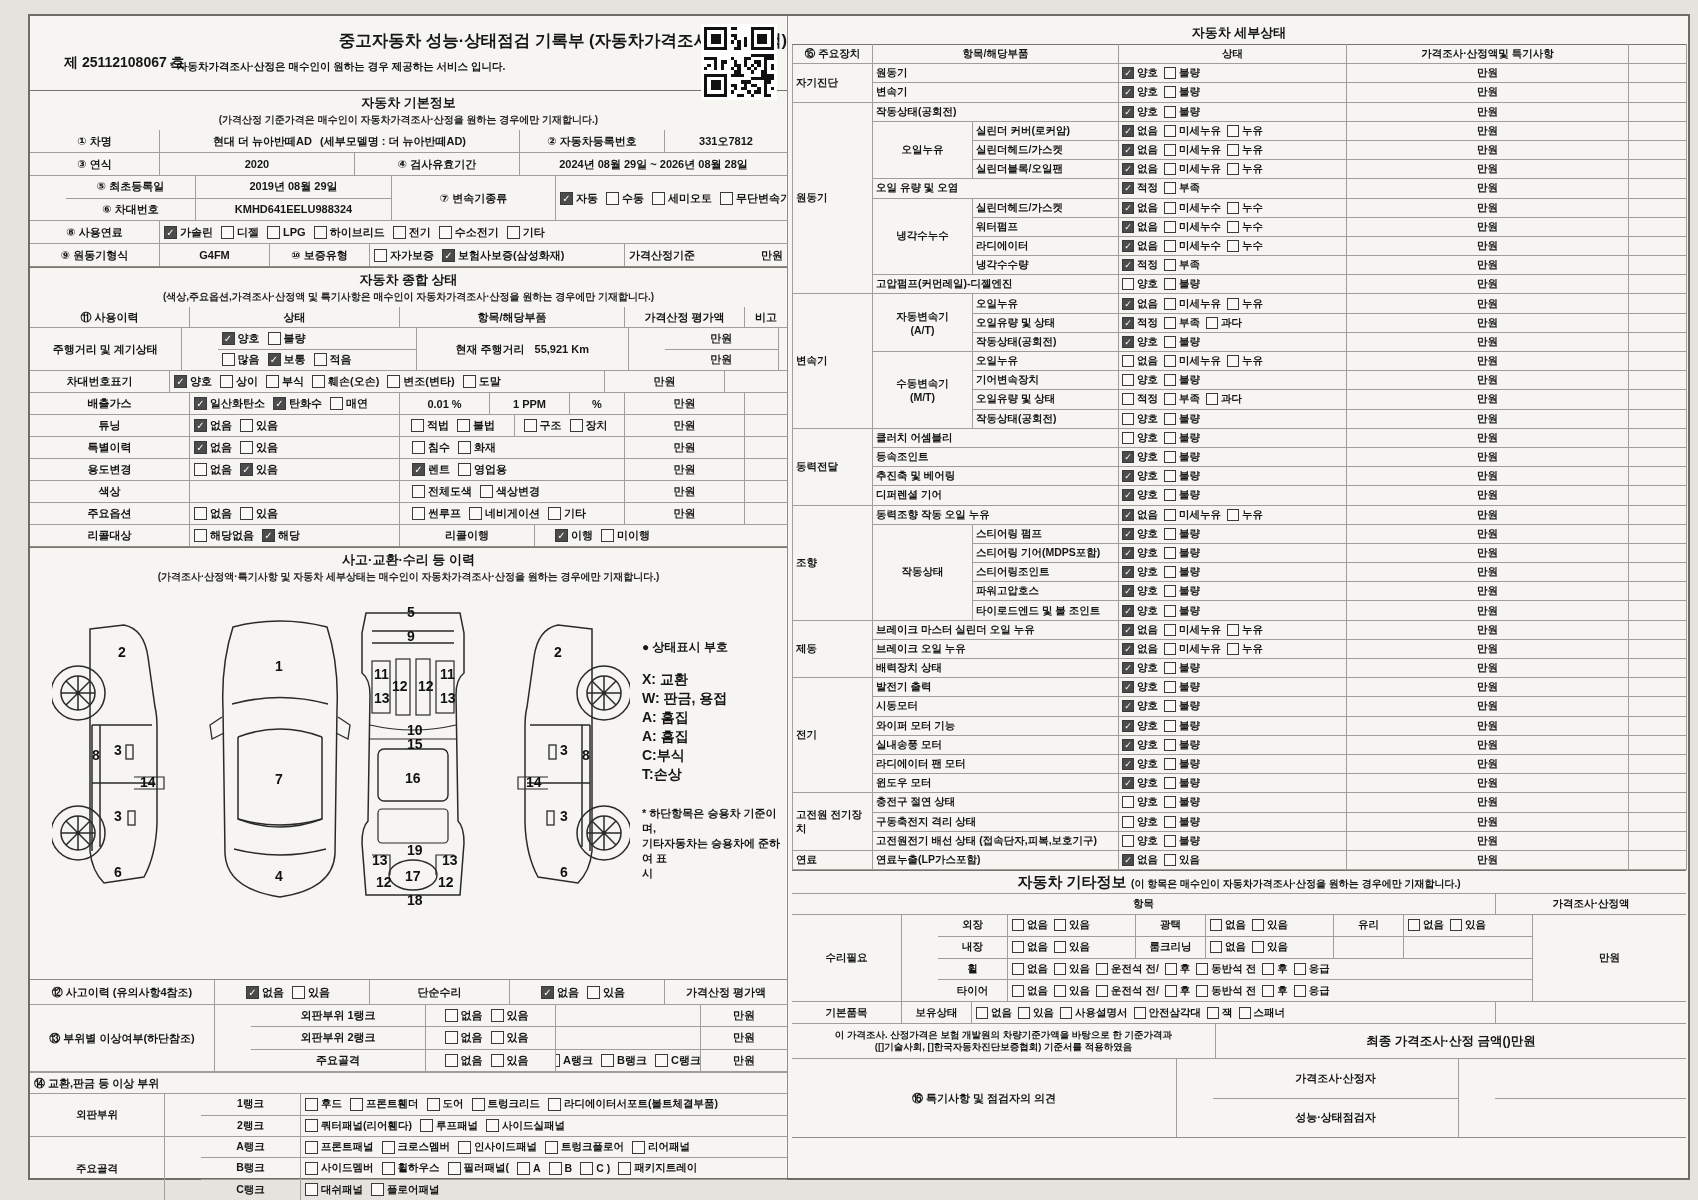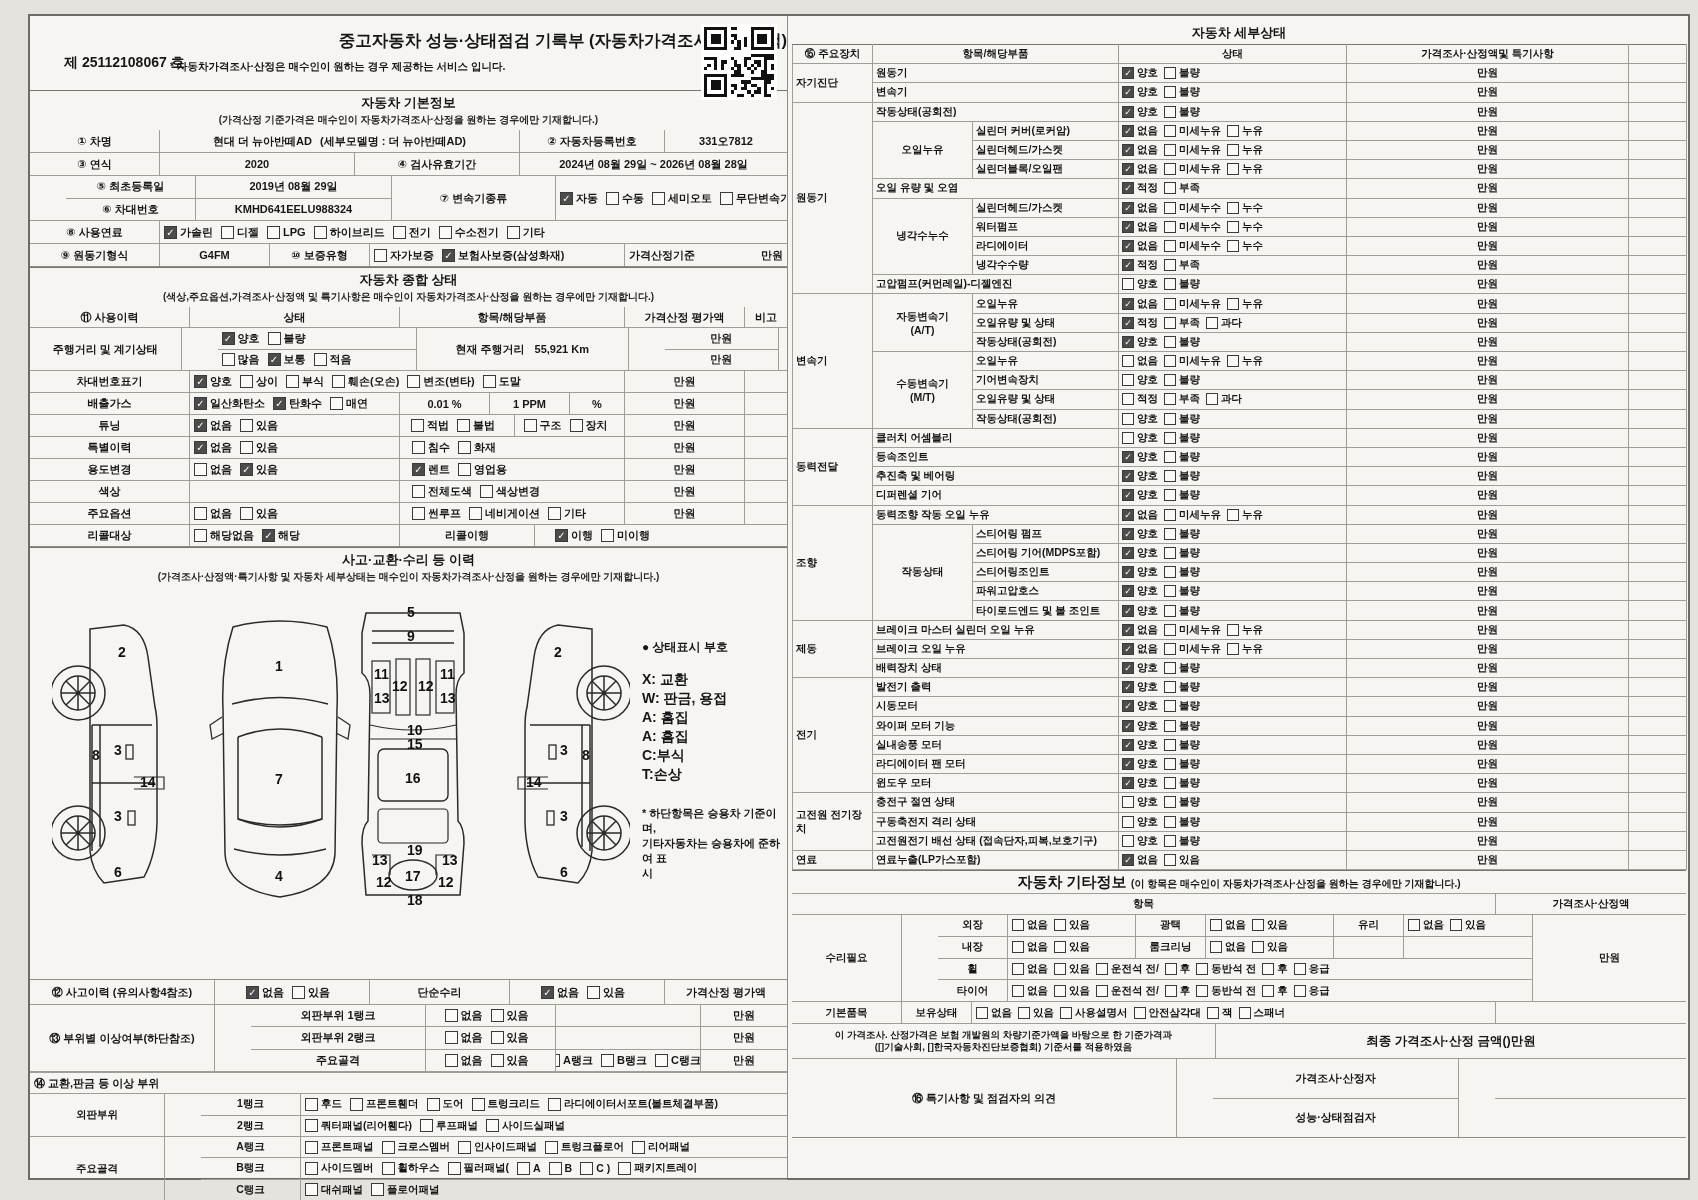--- a/index.html
+++ b/index.html
@@ -688,21 +688,21 @@
           <span style="font-weight:700">55,921 Km</span>
         </div>
         <div class="col" style="width:120px">
           <div class="inrow cent won">만원</div>
           <div class="inrow cent won">만원</div>
         </div>
         <div class="fc" style="flex:1;border-left:1px solid #a09e98"></div>
       </div>
 
       <div class="frow fs11 h21">
-        <div class="fc lab" style="width:160px">차대번호표기</div>
+        <div class="fc lab" style="width:140px">차대번호표기</div>
         <div class="fc left" style="width:435px">
             <span class="cbg">
               <span class="cb-item">
                 <span class="cb on">✓</span>
                 <span class="cbl">양호</span>
               </span>
               <span class="cb-item">
                 <span class="cb"></span>
                 <span class="cbl">상이</span>
               </span>

